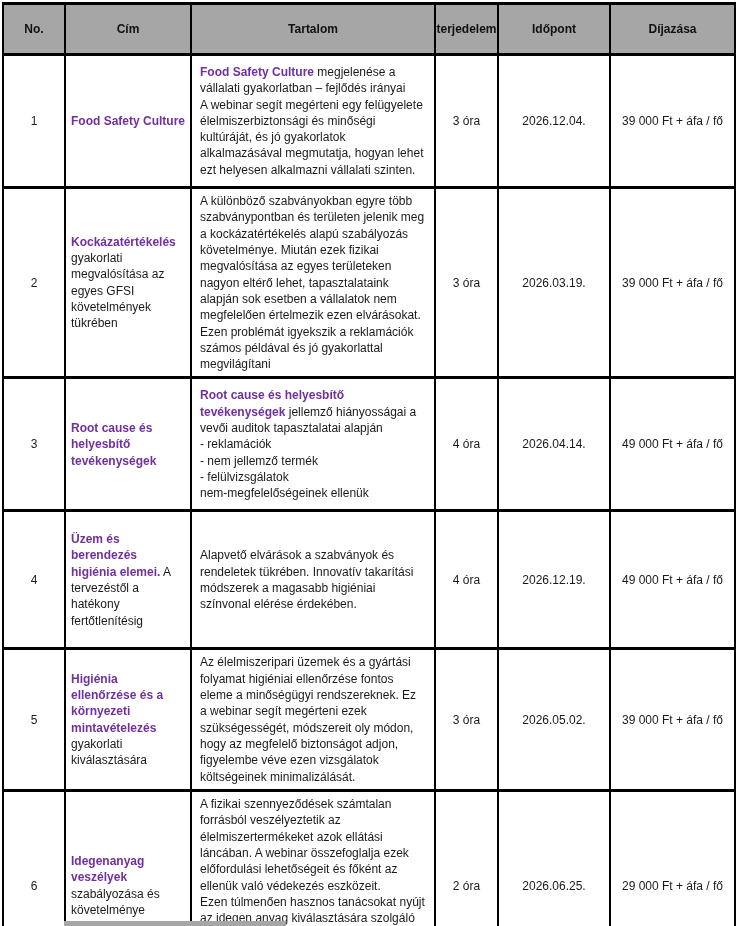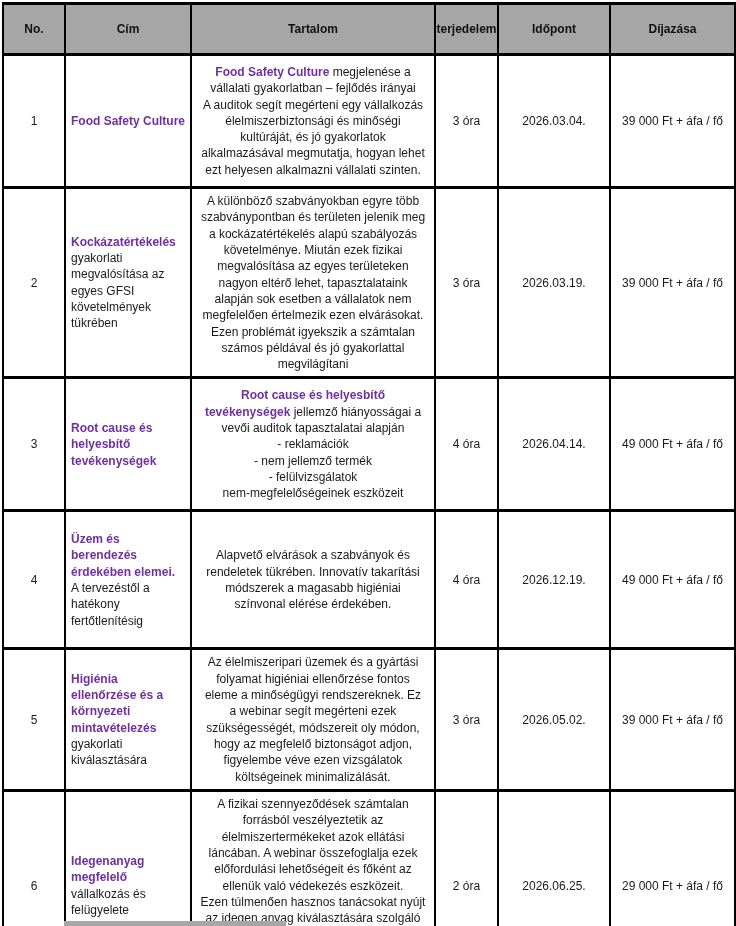--- a/index.html
+++ b/index.html
@@ -30,21 +30,21 @@
     font-weight:bold;text-align:center;color:#111;
     padding:2px 1px;
     margin-left:28px;
   }
   th.brk{word-break:break-all;padding:2px 0;}
   td{padding:2px 6px;background:#fff;}
   td.c-center{text-align:center;padding:2px 2px;}
   td.c-cim{text-align:left;padding:2px 5px;}
   td.c-tartalom{text-align:left;padding:4px 8px;}
   .lead{color:var(--accent);font-weight:bold;}
-  .para{margin:0;text-align:center;}
+  .para{margin:0;}
   
   tr.hrow{height:51px;}
   tbody tr:nth-child(1){height:133px;}
   tbody tr:nth-child(2){height:173px;}
   tbody tr:nth-child(3){height:133px;}
   tbody tr:nth-child(4){height:138px;}
   tbody tr:nth-child(5){height:127px;}
   tbody tr:nth-child(6){height:162px;}
   
   col.w0{width:62px;}  col.w1{width:126px;} col.w2{width:244px;}
@@ -75,74 +75,74 @@
         <th>Időpont</th>
         <th>Díjazása</th>
       </tr>
   </thead>
   <tbody>
       <tr>
         <td class="c-center">1</td>
         <td class="c-cim"><span class="lead">Food Safety Culture</span></td>
         <td class="c-tartalom">
           <div class="para"><span class="lead">Food Safety Culture</span><span> megjelenése a vállalati gyakorlatban – fejlődés irányai</span></div>
-          <div class="para"><span>A auditok segít megérteni egy vállalkozás élelmiszerbiztonsági és minőségi kultúráját, és jó gyakorlatok alkalmazásával megmutatja, hogyan lehet ezt helyesen alkalmazni vállalati szinten.</span></div>
+          <div class="para"><span>A webinar segít megérteni egy felügyelete élelmiszerbiztonsági és minőségi kultúráját, és jó gyakorlatok alkalmazásával megmutatja, hogyan lehet ezt helyesen alkalmazni vállalati szinten.</span></div>
         </td>
         <td class="c-center">3 óra</td>
-        <td class="c-center">2026.03.04.</td>
+        <td class="c-center">2026.12.04.</td>
         <td class="c-center">39 000 Ft + áfa / fő</td>
       </tr>
       <tr>
         <td class="c-center">2</td>
         <td class="c-cim"><span class="lead">Kockázatértékelés</span><span> gyakorlati megvalósítása az egyes GFSI követelmények tükrében</span></td>
         <td class="c-tartalom">
           <div class="para"><span>A különböző szabványokban egyre több szabványpontban és területen jelenik meg a kockázatértékelés alapú szabályozás követelménye. Miután ezek fizikai megvalósítása az egyes területeken nagyon eltérő lehet, tapasztalataink alapján sok esetben a vállalatok nem megfelelően értelmezik ezen elvárásokat.</span></div>
-          <div class="para"><span>Ezen problémát igyekszik a számtalan számos példával és jó gyakorlattal megvilágítani</span></div>
+          <div class="para"><span>Ezen problémát igyekszik a reklamációk számos példával és jó gyakorlattal megvilágítani</span></div>
         </td>
         <td class="c-center">3 óra</td>
         <td class="c-center">2026.03.19.</td>
         <td class="c-center">39 000 Ft + áfa / fő</td>
       </tr>
       <tr>
         <td class="c-center">3</td>
         <td class="c-cim"><span class="lead">Root cause és helyesbítő tevékenységek</span></td>
         <td class="c-tartalom">
           <div class="para"><span class="lead">Root cause és helyesbítő tevékenységek</span><span> jellemző hiányosságai a vevői auditok tapasztalatai alapján</span></div>
           <div class="para"><span>- reklamációk</span></div>
           <div class="para"><span>- nem jellemző termék</span></div>
           <div class="para"><span>- felülvizsgálatok</span></div>
-          <div class="para"><span>nem-megfelelőségeinek eszközeit</span></div>
+          <div class="para"><span>nem-megfelelőségeinek ellenük</span></div>
         </td>
         <td class="c-center">4 óra</td>
         <td class="c-center">2026.04.14.</td>
         <td class="c-center">49 000 Ft + áfa / fő</td>
       </tr>
       <tr>
         <td class="c-center">4</td>
-        <td class="c-cim"><span class="lead">Üzem és berendezés érdekében elemei.</span><span> A tervezéstől a hatékony fertőtlenítésig</span></td>
+        <td class="c-cim"><span class="lead">Üzem és berendezés higiénia elemei.</span><span> A tervezéstől a hatékony fertőtlenítésig</span></td>
         <td class="c-tartalom">
           <div class="para"><span>Alapvető elvárások a szabványok és rendeletek tükrében. Innovatív takarítási módszerek a magasabb higiéniai színvonal elérése érdekében.</span></div>
         </td>
         <td class="c-center">4 óra</td>
         <td class="c-center">2026.12.19.</td>
         <td class="c-center">49 000 Ft + áfa / fő</td>
       </tr>
       <tr>
         <td class="c-center">5</td>
         <td class="c-cim"><span class="lead">Higiénia ellenőrzése és a környezeti mintavételezés</span><span> gyakorlati kiválasztására</span></td>
         <td class="c-tartalom">
           <div class="para"><span>Az élelmiszeripari üzemek és a gyártási folyamat higiéniai ellenőrzése fontos eleme a minőségügyi rendszereknek. Ez a webinar segít megérteni ezek szükségességét, módszereit oly módon, hogy az megfelelő biztonságot adjon, figyelembe véve ezen vizsgálatok költségeinek minimalizálását.</span></div>
         </td>
         <td class="c-center">3 óra</td>
         <td class="c-center">2026.05.02.</td>
         <td class="c-center">39 000 Ft + áfa / fő</td>
       </tr>
       <tr>
         <td class="c-center">6</td>
-        <td class="c-cim"><span class="lead">Idegenanyag megfelelő</span><span> vállalkozás és felügyelete</span></td>
+        <td class="c-cim"><span class="lead">Idegenanyag veszélyek</span><span> szabályozása és követelménye</span></td>
         <td class="c-tartalom">
           <div class="para"><span>A fizikai szennyeződések számtalan forrásból veszélyeztetik az élelmiszertermékeket azok ellátási láncában. A webinar összefoglalja ezek előfordulási lehetőségeit és főként az ellenük való védekezés eszközeit.</span></div>
           <div class="para"><span>Ezen túlmenően hasznos tanácsokat nyújt az idegen anyag kiválasztására szolgáló eszközök működtetéséhez és ezek verifikálásához (fémdetektor, röntgen, stb.).</span></div>
         </td>
         <td class="c-center">2 óra</td>
         <td class="c-center">2026.06.25.</td>
         <td class="c-center">29 000 Ft + áfa / fő</td>
       </tr>
     </tbody>
 </table>

